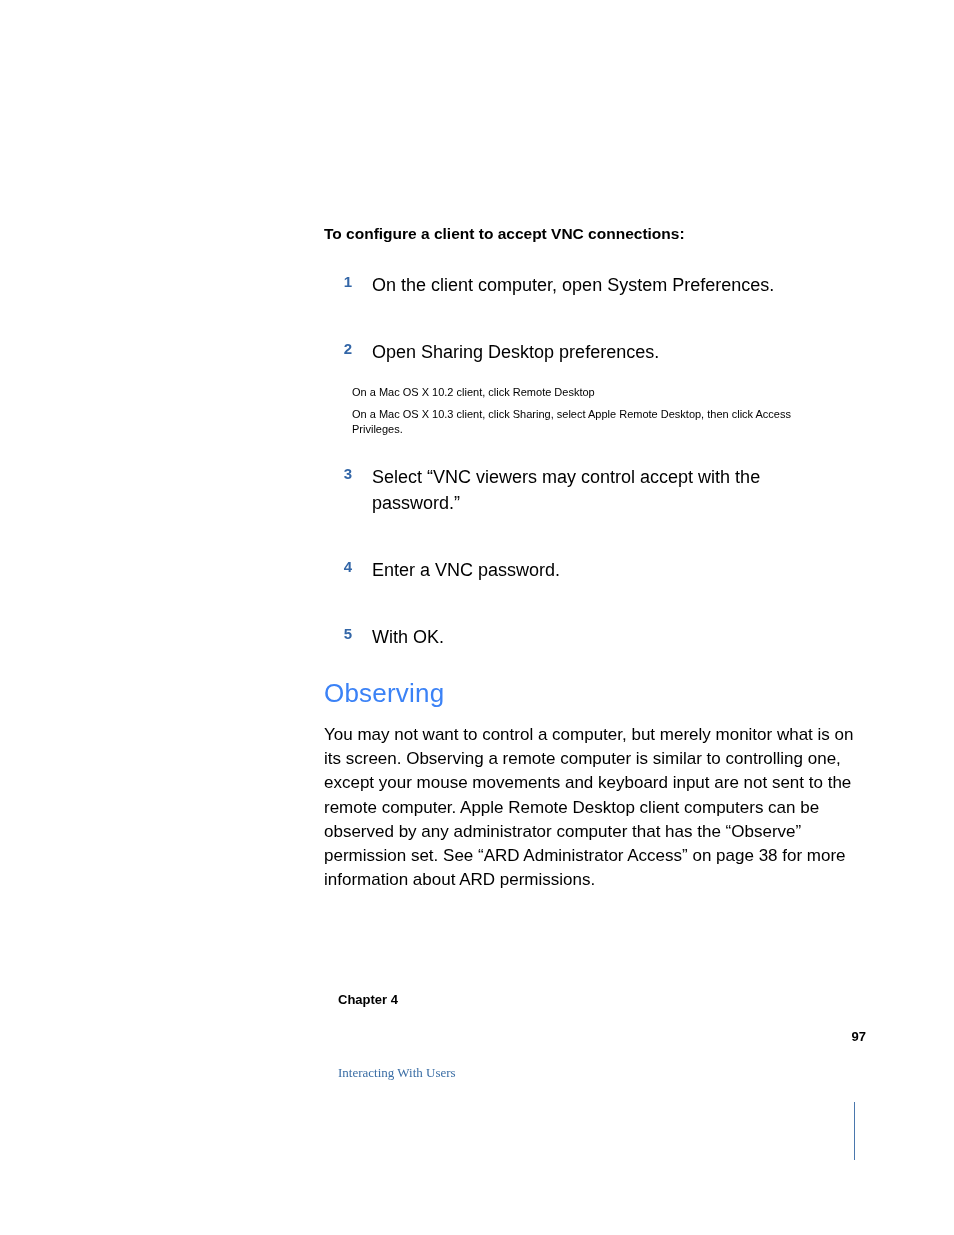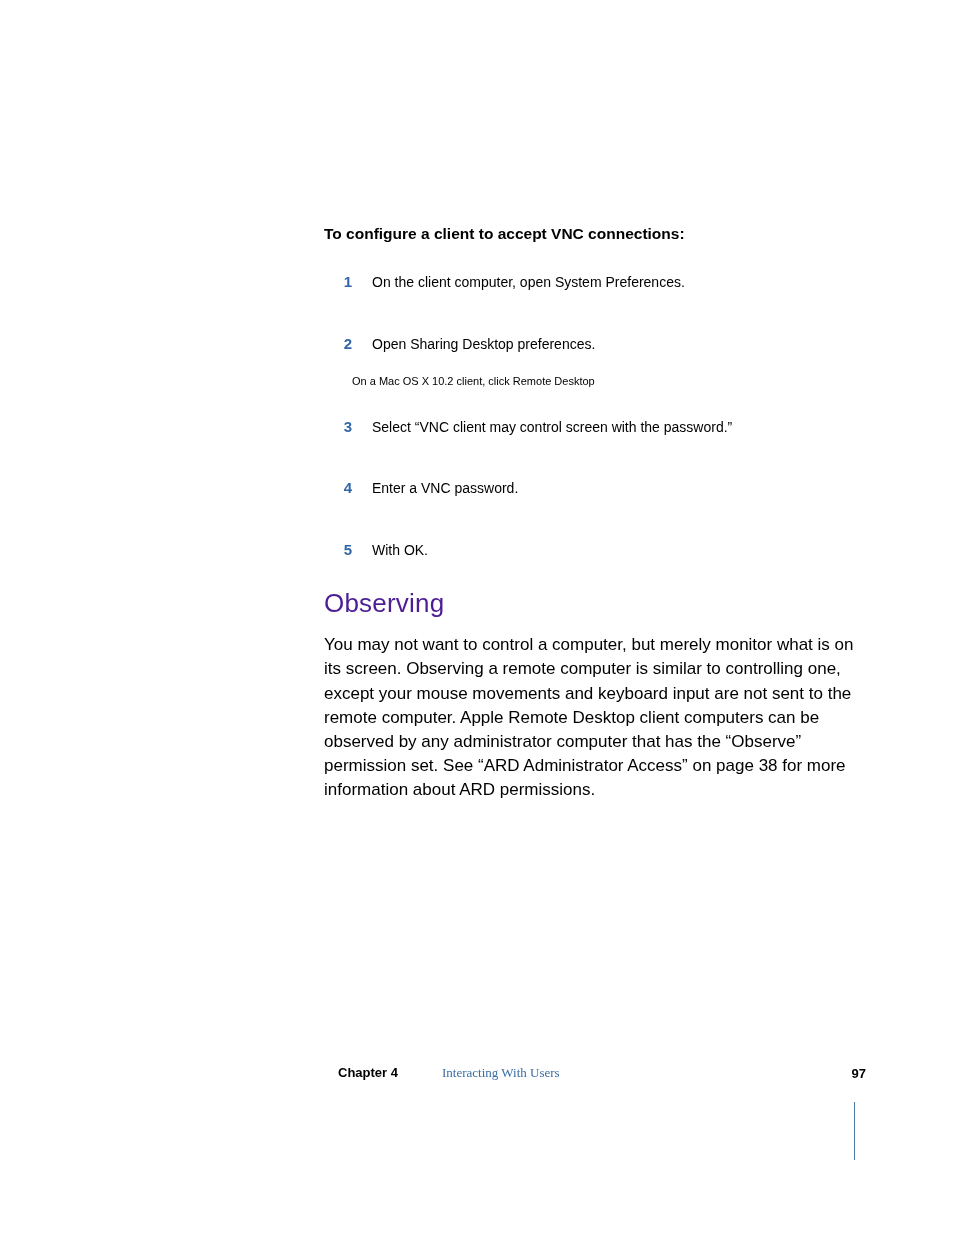--- a/index.html
+++ b/index.html
@@ -35,21 +35,21 @@
       color: #3366a7;
       font-weight: bold;
       font-size: 15px;
       width: 20px;
       flex-shrink: 0;
       text-align: right;
       margin-left: -20px;
       margin-right: 6px;
     }
     .step-text {
-      font-size: 14px;
+      font-size: 18px;
       line-height: 1.4;
       flex: 1;
     }
     .sub-text {
       font-size: 11px;
       line-height: 1.4;
       margin-bottom: 6px;
       margin-top: 6px;
     }
     .step-block {
@@ -62,21 +62,21 @@
       margin-bottom: 38px;
       font-size: 15.5px;
       line-height: 1.4;
     }
     .warning-label {
       color: #3366a7;
       font-style: italic;
       font-weight: 600;
     }
     .section-heading {
-      color: #4c1d95;
+      color: #3b82f6;
       font-size: 26px;
       font-weight: 400;
       margin-bottom: 6px;
       letter-spacing: 0.2px;
     }
     .body-para {
       font-size: 17px;
       line-height: 1.42;
     }
     .footer {
@@ -84,22 +84,23 @@
       left: 268px;
       bottom: 140px;
       width: 570px;
       display: flex;
       align-items: center;
       justify-content: space-between;
       font-size: 13px;
     }
     .footer-left {
       display: flex;
-      gap: 16px;
+      gap: 30px;
       align-items: baseline;
+      flex-direction: column;
     }
     .chapter-label {
       font-weight: bold;
       color: #000;
     }
     .chapter-title {
       color: #3b6ea5;
       font-family: Liberation Serif, serif;
     }
     .page-number {
@@ -128,25 +129,26 @@
           <div class="step-num">1</div>
           <div class="step-text">On the client computer, open System Preferences.</div>
         </div>
       </div>
       <div class="step-block">
         <div class="step-row">
           <div class="step-num">2</div>
           <div class="step-text">Open Sharing Desktop preferences.</div>
         </div>
         <div class="sub-text">On a Mac OS X 10.2 client, click Remote Desktop</div>
+        <div class="sub-text">On a Mac OS X 10.3 client, click Sharing, select Apple Remote Desktop, then click Access Privileges.</div>
       </div>
       <div class="step-block">
         <div class="step-row">
           <div class="step-num">3</div>
-          <div class="step-text">Select “VNC client may control screen with the password.”</div>
+          <div class="step-text">Select “VNC viewers may control accept with the password.”</div>
         </div>
       </div>
       <div class="step-block">
         <div class="step-row">
           <div class="step-num">4</div>
           <div class="step-text">Enter a VNC password.</div>
         </div>
       </div>
       <div class="step-block">
         <div class="step-row">

